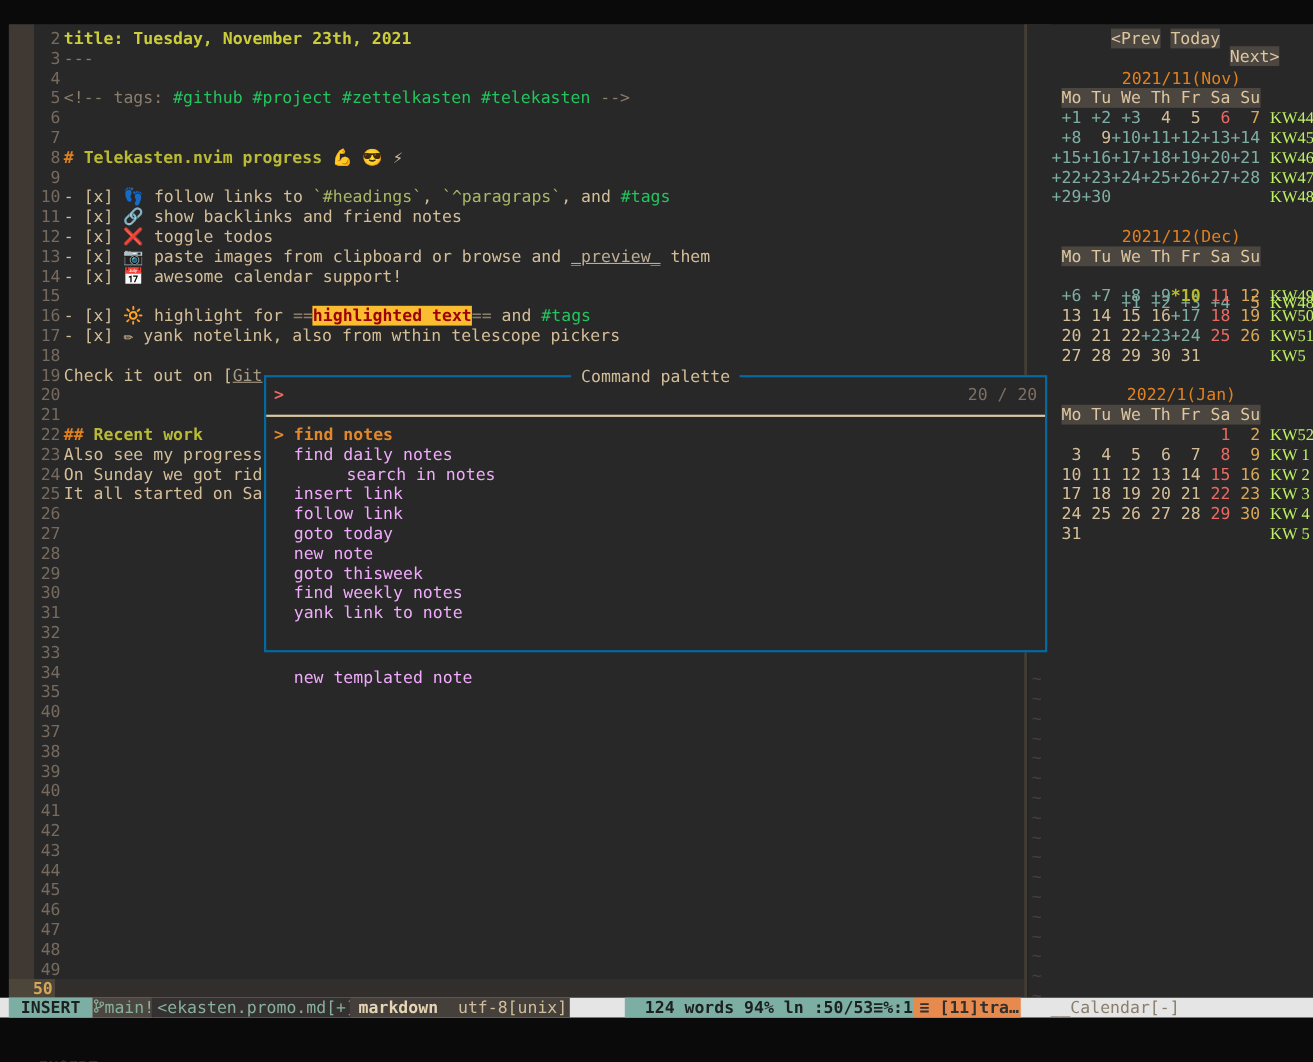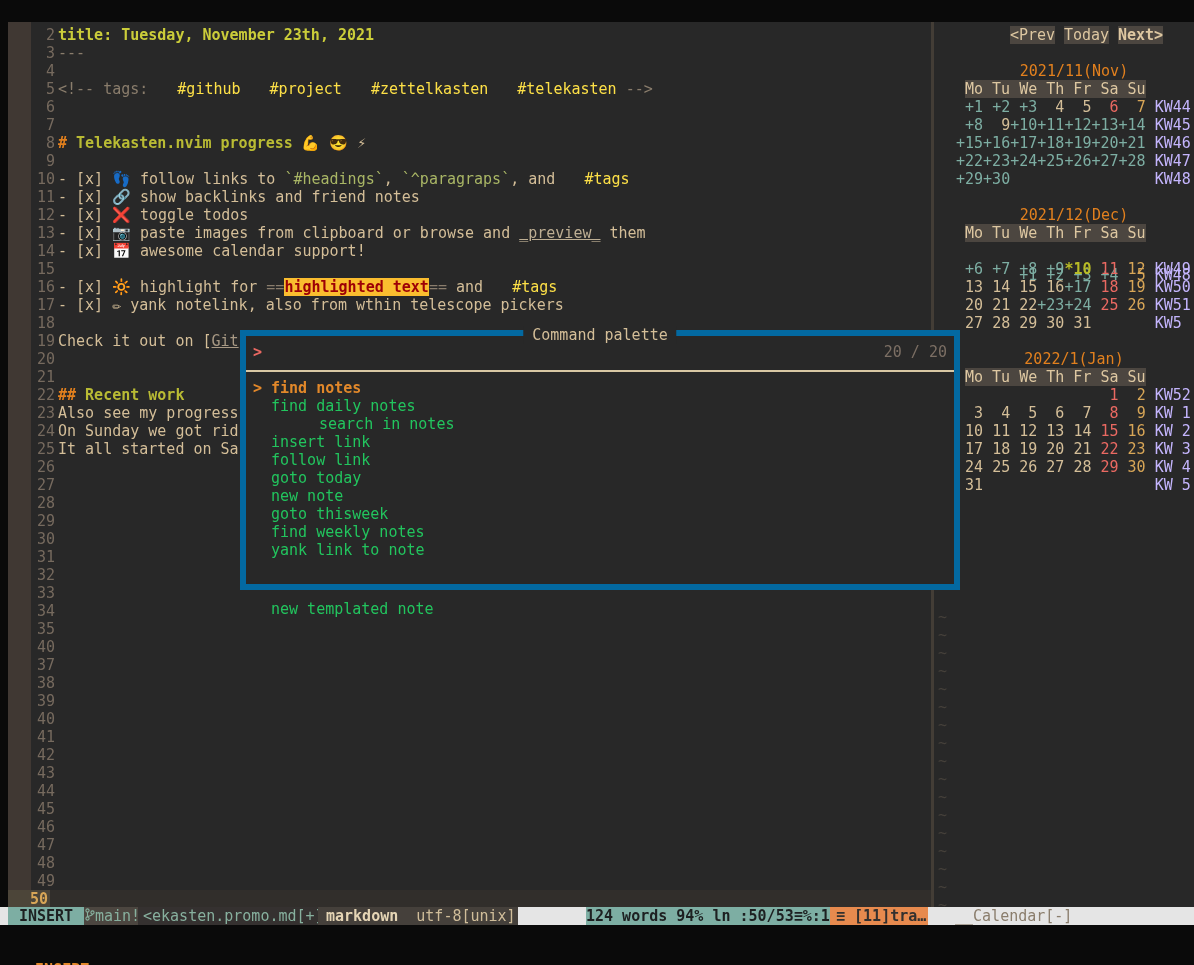--- a/index.html
+++ b/index.html
@@ -14,21 +14,21 @@
   .cursorline{position:absolute;left:0;width:923px;height:18px;background:#312e2b;}
   .row{position:absolute;left:0;width:923px;height:18px;white-space:pre;}
   .ln{position:absolute;left:24px;width:23px;text-align:right;color:#766a5e;}
   .ln.cur{left:0;width:40px;background:#4c4539;color:#d8a657;font-weight:bold;padding-right:2px;}
   .txt{position:absolute;left:50px;white-space:pre;color:#d4be98;}
   .c-fg{color:#d4be98;}
   .c-gray{color:#8a7d6c;}
   .c-title{color:#cbcd3a;font-weight:bold;}
   .c-hh{color:#e2801e;font-weight:bold;}
   .c-ht{color:#b9bb34;font-weight:bold;}
-  .c-tag{color:#fde047;margin-left:20px;}
+  .c-tag{color:#22c55e;}
   .c-code{color:#a9b665;}
   .c-link{color:#a89984;text-decoration:underline;}
   .c-eq{color:#8a7d6c;}
   .c-hl{background:#fabd2f;color:#9d0006;font-weight:bold;}
   .c-und{color:#bdae93;text-decoration:underline;}
   .c-e{color:#d4be98;}
   
   .vsep{position:absolute;left:931px;top:22px;width:3px;height:885px;background:#433d36;}
   .cal-strip{position:absolute;left:934px;top:22px;width:21px;height:319px;background:#3a3531;}
   
@@ -36,43 +36,43 @@
   .cal-nav{position:absolute;height:18px;background:#4c4640;color:#ddc7a1;padding:0 0px;white-space:pre;}
   .cal-title{position:absolute;left:22px;width:236px;height:18px;text-align:center;color:#e2801e;white-space:pre;}
   .cal-header{position:absolute;height:18px;background:#4c4640;color:#ddc7a1;white-space:pre;}
   .cal-row{position:absolute;left:22px;height:18px;white-space:pre;}
   .cal-cell{display:inline-block;width:27.1px;text-align:right;}
   .d-note{color:#7daea3;}
   .d-day{color:#d4be98;}
   .d-sat{color:#ea6962;}
   .d-sun{color:#d8a657;}
   .d-today{color:#b8bb26;font-weight:bold;}
-  .cal-kw{color:#c4b5fd;margin-left:9px;}
+  .cal-kw{color:#bef264;margin-left:9px;font-family:Liberation Serif, serif;}
   .tilde{position:absolute;left:4px;height:18px;color:#45403a;}
   
-  .palette-box{position:absolute;left:240px;top:330px;width:708px;height:248px;border:6px solid #0369a1;
+  .palette-box{position:absolute;left:240px;top:341px;width:708px;height:248px;border:2px solid #0369a1;
                background:#282828;z-index:5;}
   .palette-title{position:absolute;left:50%;top:-10px;transform:translateX(-50%);background:#282828;
                  padding:0 9px;color:#d4be98;white-space:pre;}
   .palette-divider{position:absolute;left:0;top:34px;width:708px;height:2px;background:#d9c8a4;}
   .prompt-caret{position:absolute;left:7px;top:7px;color:#ea6962;font-weight:bold;}
   .prompt-counter{position:absolute;right:7px;top:7px;color:#7c6f64;}
   .palette-items{position:absolute;left:0;top:43px;width:708px;}
-  .p-item{position:absolute;left:25px;height:18px;color:#22c55e;white-space:pre;}
+  .p-item{position:absolute;left:25px;height:18px;color:#f0abfc;white-space:pre;}
   .p-item.sel{color:#e2882a;font-weight:bold;}
   .p-caret{position:absolute;left:7px;height:18px;color:#e2882a;font-weight:bold;}
   
   .statusline{position:absolute;left:0;top:907px;width:1194px;height:18px;background:#e5e5e5;white-space:pre;padding-left:38px;}
   .seg{position:absolute;top:0;height:18px;line-height:18px;}
   .seg-mode{left:8px;width:76px;background:#7daea3;color:#1d2021;font-weight:bold;text-align:center;}
   .seg-branch{left:84px;width:54px;background:#4c4640;color:#87b09e;padding-left:1px;}
   .seg-file{left:138px;width:176px;background:#353130;color:#87b09e;padding-left:5px;}
   .seg-ft{left:318px;width:192px;background:#45403b;color:#d0bd9a;padding-left:8px;}
   .seg-ft b{color:#e5d5b5;}
-  .seg-stats{left:568px;width:262px;background:#7daea3;color:#1d2021;text-align:left;font-weight:bold;margin-left:18px;}
+  .seg-stats{left:568px;width:262px;background:#7daea3;color:#1d2021;text-align:right;font-weight:bold;}
   .seg-tab{left:830px;width:92px;background:#e78a4e;color:#32302f;font-weight:bold;padding-left:6px;}
   .seg-cal{left:955px;color:#8a7d6c;}
   .branch-icon{display:inline-block;width:10px;color:#87b09e;}
   
   .cmdline{position:absolute;left:8px;top:925px;height:18px;color:#d4be98;white-space:pre;}
   .msgline{position:absolute;left:0;top:943px;width:1194px;height:18px;white-space:pre;}
   .mode-msg{position:absolute;left:8px;color:#e2882a;font-weight:bold;}
 </style>
 </head>
 <body>
@@ -136,21 +136,21 @@
       </div>
   </div>
 
   <div class="vsep"></div>
   <div class="cal-strip"></div>
 
   <div class="cal-win">
     <div id="cal-content">
         <div class="cal-nav" style="left: 76px; top: 4px;">&lt;Prev</div>
         <div class="cal-nav" style="left: 130px; top: 4px;">Today</div>
-        <div class="cal-nav" style="left: 184px; top: 4px; font-weight: bold;">Next&gt;</div>
+        <div class="cal-nav" style="left: 184px; top: 20px;">Next&gt;</div>
         <div class="cal-title" style="top: 40px;">2021/11(Nov)</div>
         <div class="cal-header" style="left: 31px; top: 58px;">Mo Tu We Th Fr Sa Su</div>
         <div class="cal-row" style="top: 76px;"><span class="cal-cell d-note">+1</span><span class="cal-cell d-note">+2</span><span class="cal-cell d-note">+3</span><span class="cal-cell d-day">4</span><span class="cal-cell d-day">5</span><span class="cal-cell d-sat">6</span><span class="cal-cell d-sun">7</span><span class="cal-kw">KW44</span></div>
         <div class="cal-row" style="top: 94px;"><span class="cal-cell d-note">+8</span><span class="cal-cell d-day">9</span><span class="cal-cell d-note">+10</span><span class="cal-cell d-note">+11</span><span class="cal-cell d-note">+12</span><span class="cal-cell d-note">+13</span><span class="cal-cell d-note">+14</span><span class="cal-kw">KW45</span></div>
         <div class="cal-row" style="top: 112px;"><span class="cal-cell d-note">+15</span><span class="cal-cell d-note">+16</span><span class="cal-cell d-note">+17</span><span class="cal-cell d-note">+18</span><span class="cal-cell d-note">+19</span><span class="cal-cell d-note">+20</span><span class="cal-cell d-note">+21</span><span class="cal-kw">KW46</span></div>
         <div class="cal-row" style="top: 130px;"><span class="cal-cell d-note">+22</span><span class="cal-cell d-note">+23</span><span class="cal-cell d-note">+24</span><span class="cal-cell d-note">+25</span><span class="cal-cell d-note">+26</span><span class="cal-cell d-note">+27</span><span class="cal-cell d-note">+28</span><span class="cal-kw">KW47</span></div>
         <div class="cal-row" style="top: 148px;"><span class="cal-cell d-note">+29</span><span class="cal-cell d-note">+30</span><span class="cal-cell d-day"></span><span class="cal-cell d-day"></span><span class="cal-cell d-day"></span><span class="cal-cell d-day"></span><span class="cal-cell d-day"></span><span class="cal-kw">KW48</span></div>
         <div class="cal-title" style="top: 184px;">2021/12(Dec)</div>
         <div class="cal-header" style="left: 31px; top: 202px;">Mo Tu We Th Fr Sa Su</div>
         <div class="cal-row" style="top: 220px; margin-top: 24px;"><span class="cal-cell d-day"></span><span class="cal-cell d-day"></span><span class="cal-cell d-note">+1</span><span class="cal-cell d-note">+2</span><span class="cal-cell d-note">+3</span><span class="cal-cell d-note">+4</span><span class="cal-cell d-sun">5</span><span class="cal-kw">KW48</span></div>

